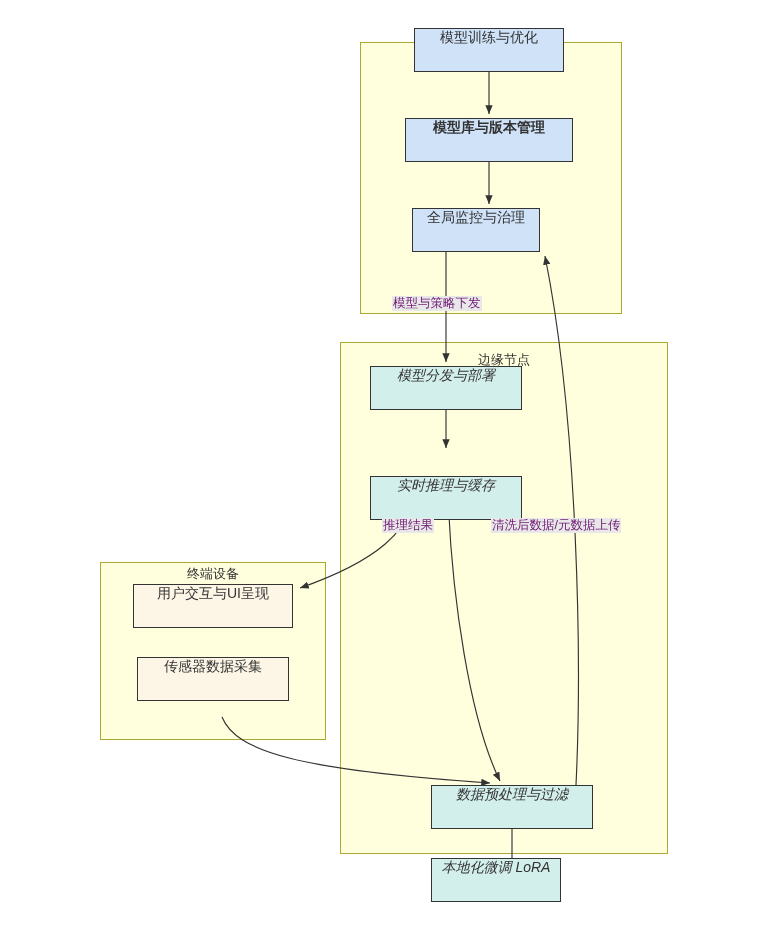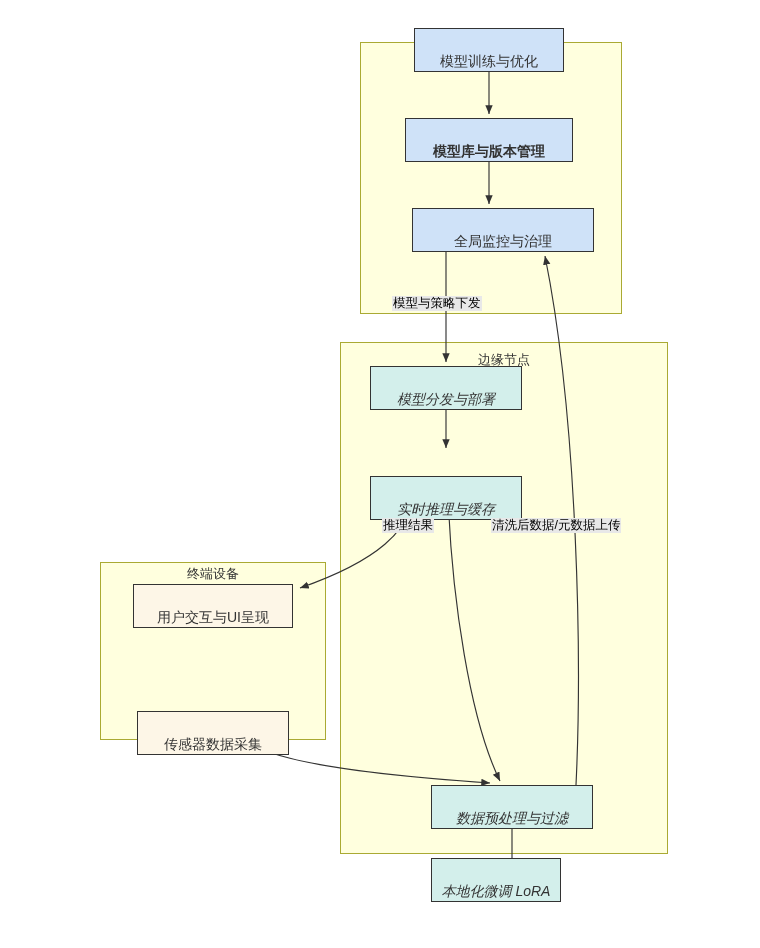--- a/index.html
+++ b/index.html
@@ -1,25 +1,25 @@
 <!DOCTYPE html>
 <html><head>
 <meta charset="utf-8">
 <style>
   html,body{margin:0;padding:0;background:#ffffff;}
   body{font-family:"Liberation Sans","DejaVu Sans",sans-serif;}
   #canvas{position:relative;width:760px;height:948px;overflow:hidden;background:#ffffff;}
   svg.edges{position:absolute;left:0;top:0;width:760px;height:948px;overflow:visible;}
   .cluster{position:absolute;background:#ffffde;border:1px solid #aaaa33;box-sizing:border-box;}
   .cluster-title{position:absolute;left:0;right:0;text-align:center;font-size:13px;color:#333333;white-space:nowrap;}
-  .node{position:absolute;box-sizing:border-box;border:1.4px solid #333333;display:flex;align-items:flex-end;justify-content:center;font-size:14px;color:#333333;white-space:nowrap;}
+  .node{position:absolute;box-sizing:border-box;border:1.4px solid #333333;display:flex;align-items:flex-start;justify-content:center;font-size:14px;color:#333333;white-space:nowrap;}
   .node.blue{background:#cfe2f8;}
   .node.cyan{background:#d3efeb;font-style:italic;}
   .node.cream{background:#fdf6e7;}
-  .edge-label{position:absolute;font-size:12.5px;color:#000000;background:#e8e8e8;padding:0 1px;white-space:nowrap;line-height:15px;}
+  .edge-label{position:absolute;font-size:12.5px;color:#701a75;background:#e8e8e8;padding:0 1px;white-space:nowrap;line-height:15px;}
 </style>
 </head>
 <body>
 
 <div id="canvas">
 
   <div class="cluster" id="cl-cloud" style="left: 360px; top: 2px; width: 262px; height: 272px; margin-top: 40px;">
     <div class="cluster-title" style="top:8px;">核心云</div>
   </div>
   <div class="cluster" id="cl-edge" style="left: 340px; top: 342px; width: 328px; height: 512px;">
@@ -47,33 +47,33 @@
       <path d="M576,785 C582,660 578,420 545,256"></path>
     </g>
   </svg>
 
   <div class="node blue" id="nd-train" style="left: 414px; top: 28px; width: 150px; height: 44px;">
       <span>模型训练与优化</span>
     </div>
   <div class="node blue" id="nd-registry" style="left: 405px; top: 118px; width: 168px; height: 44px; font-weight: bold;">
       <span>模型库与版本管理</span>
     </div>
-  <div class="node blue" id="nd-govern" style="left: 412px; top: 208px; width: 182px; height: 44px;">
+  <div class="node blue" id="nd-govern" style="left: 412px; top: 208px; width: 128px; height: 44px;">
       <span>全局监控与治理</span>
     </div>
   <div class="node cyan" id="nd-deploy" style="left: 370px; top: 366px; width: 152px; height: 44px;">
       <span>模型分发与部署</span>
     </div>
   <div class="node cyan" id="nd-infer" style="left: 370px; top: 452px; width: 152px; height: 44px; margin-top: 24px;">
       <span>实时推理与缓存</span>
     </div>
   <div class="node cream" id="nd-ui" style="left: 133px; top: 584px; width: 160px; height: 44px;">
       <span>用户交互与UI呈现</span>
     </div>
-  <div class="node cream" id="nd-sensor" style="left: 137px; top: 711px; width: 152px; height: 44px;">
+  <div class="node cream" id="nd-sensor" style="left: 137px; top: 657px; width: 152px; height: 44px;">
       <span>传感器数据采集</span>
     </div>
   <div class="node cyan" id="nd-preproc" style="left: 431px; top: 785px; width: 162px; height: 44px;">
       <span>数据预处理与过滤</span>
     </div>
   <div class="node cyan" id="nd-lora" style="left: 431px; top: 858px; width: 130px; height: 44px;">
       <span>本地化微调 LoRA</span>
     </div>
 
   <div class="edge-label" id="el-0" style="left: 392px; top: 296px;">模型与策略下发</div>

